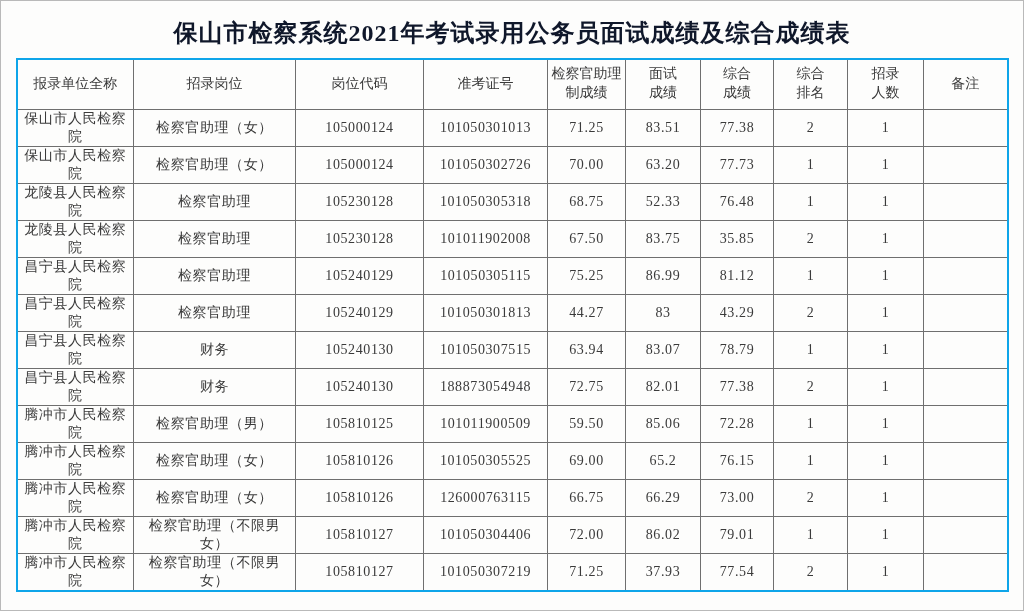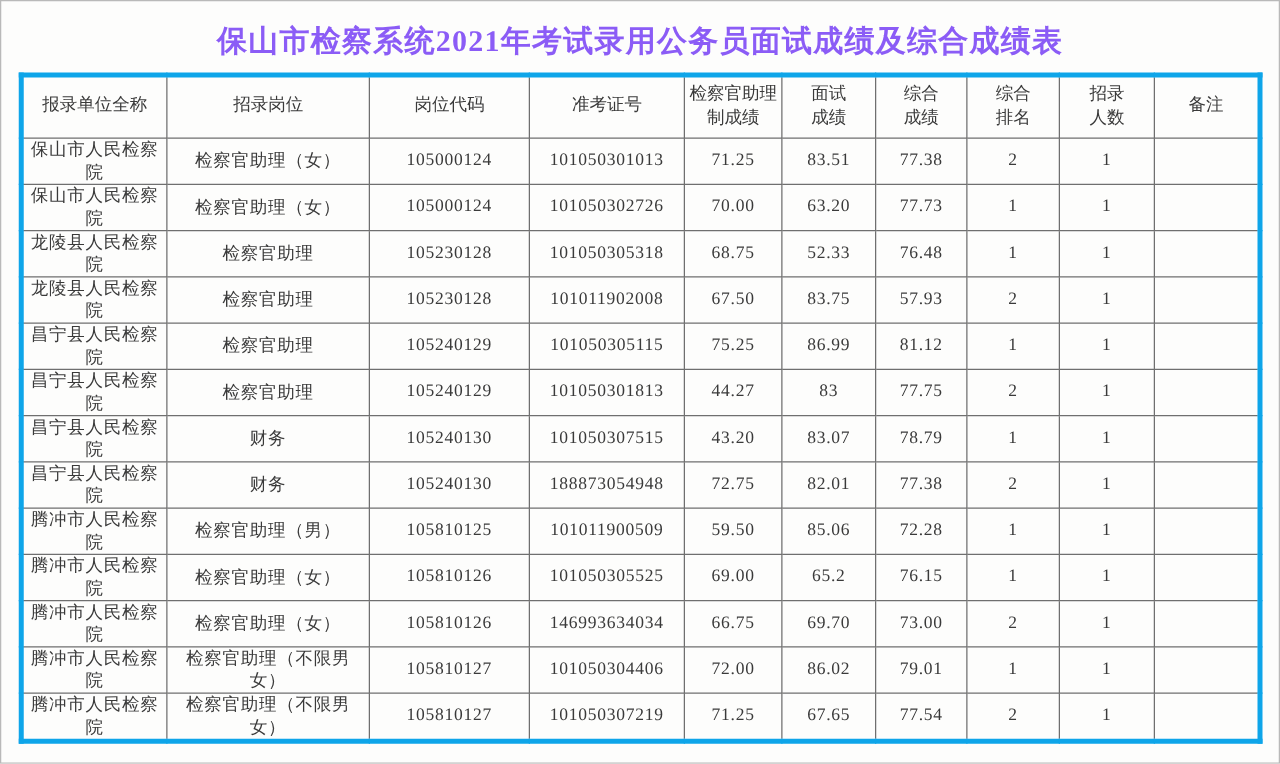--- a/index.html
+++ b/index.html
@@ -14,29 +14,29 @@
     border: 1px solid #b9b9b9;
     overflow: hidden;
     position: relative;
   }
   .title {
     margin-top: 16px;
     text-align: center;
     font-size: 24px;
     font-weight: 700;
     letter-spacing: 1px;
-    color: #8b5cf6;
+    color: #0f172a;
     font-family: "Liberation Serif", "DejaVu Serif", serif;
   }
   table.score-table {
     margin: 9px auto 0 auto;
     width: 991px;
     border-collapse: collapse;
     table-layout: fixed;
-    border: 4px solid #0ea5e9;
+    border: 2px solid #0ea5e9;
   }
   table.score-table th, table.score-table td {
     border: 1px solid #6f6f6f;
     text-align: center;
     vertical-align: middle;
     font-size: 14px;
     color: #3a3a3a;
     white-space: pre-line;
     overflow: hidden;
     padding: 0 2px;
@@ -127,21 +127,21 @@
           <td>1</td>
           <td></td>
         </tr>
         <tr>
           <td>龙陵县人民检察院</td>
           <td>检察官助理</td>
           <td>105230128</td>
           <td>101011902008</td>
           <td>67.50</td>
           <td>83.75</td>
-          <td>57.93</td>
+          <td>35.85</td>
           <td>2</td>
           <td>1</td>
           <td></td>
         </tr>
         <tr>
           <td>昌宁县人民检察院</td>
           <td>检察官助理</td>
           <td>105240129</td>
           <td>101050305115</td>
           <td>75.25</td>
@@ -151,31 +151,31 @@
           <td>1</td>
           <td></td>
         </tr>
         <tr>
           <td>昌宁县人民检察院</td>
           <td>检察官助理</td>
           <td>105240129</td>
           <td>101050301813</td>
           <td>44.27</td>
           <td>83</td>
-          <td>77.75</td>
+          <td>43.29</td>
           <td>2</td>
           <td>1</td>
           <td></td>
         </tr>
         <tr>
           <td>昌宁县人民检察院</td>
           <td>财务</td>
           <td>105240130</td>
           <td>101050307515</td>
-          <td>43.20</td>
+          <td>63.94</td>
           <td>83.07</td>
           <td>78.79</td>
           <td>1</td>
           <td>1</td>
           <td></td>
         </tr>
         <tr>
           <td>昌宁县人民检察院</td>
           <td>财务</td>
           <td>105240130</td>
@@ -208,23 +208,23 @@
           <td>65.2</td>
           <td>76.15</td>
           <td>1</td>
           <td>1</td>
           <td></td>
         </tr>
         <tr>
           <td>腾冲市人民检察院</td>
           <td>检察官助理（女）</td>
           <td>105810126</td>
-          <td>146993634034</td>
+          <td>126000763115</td>
           <td>66.75</td>
-          <td>69.70</td>
+          <td>66.29</td>
           <td>73.00</td>
           <td>2</td>
           <td>1</td>
           <td></td>
         </tr>
         <tr>
           <td>腾冲市人民检察院</td>
           <td>检察官助理（不限男女）</td>
           <td>105810127</td>
           <td>101050304406</td>
@@ -234,21 +234,21 @@
           <td>1</td>
           <td>1</td>
           <td></td>
         </tr>
         <tr>
           <td>腾冲市人民检察院</td>
           <td>检察官助理（不限男女）</td>
           <td>105810127</td>
           <td>101050307219</td>
           <td>71.25</td>
-          <td>67.65</td>
+          <td>37.93</td>
           <td>77.54</td>
           <td>2</td>
           <td>1</td>
           <td></td>
         </tr>
       </tbody>
   </table>
 </div>
 
 </body></html>

